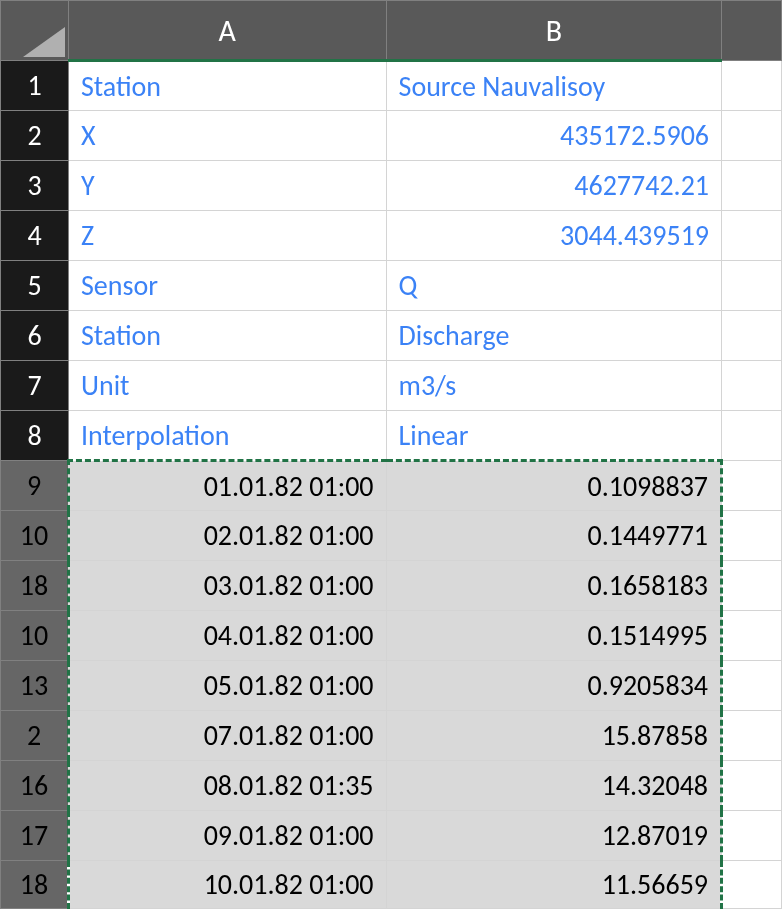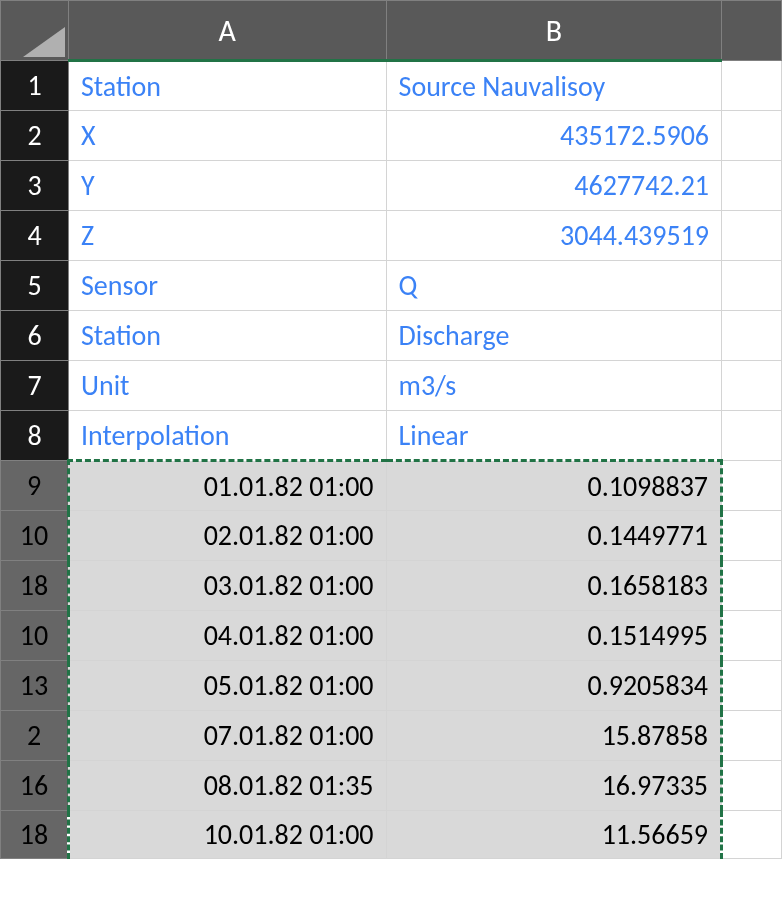--- a/index.html
+++ b/index.html
@@ -230,24 +230,30 @@
   <div class="row">
     <div class="cell row-header-sel">2</div>
     <div class="cell selected-cell right marquee-left">07.01.82 01:00</div>
     <div class="cell selected-cell right marquee-right">15.87858</div>
     <div class="cell empty-cell"></div>
   </div>
 
   <div class="row">
     <div class="cell row-header-sel">16</div>
     <div class="cell selected-cell right marquee-left">08.01.82 01:35</div>
-    <div class="cell selected-cell right marquee-right">16.97335</div>
-    <div class="cell empty-cell"></div>
-  </div>
-
+    <div class="cell selected-cell right marquee-right">14.32048</div>
+    <div class="cell empty-cell"></div>
+  </div>
+
+  <div class="row">
+    <div class="cell row-header-sel">17</div>
+    <div class="cell selected-cell right marquee-left">09.01.82 01:00</div>
+    <div class="cell selected-cell right marquee-right">12.87019</div>
+    <div class="cell empty-cell"></div>
+  </div>
 
   <div class="row last-row">
     <div class="cell row-header-sel">18</div>
     <div class="cell selected-cell right marquee-left">10.01.82 01:00</div>
     <div class="cell selected-cell right marquee-right">11.56659</div>
     <div class="cell empty-cell"></div>
   </div>
 </div>
 
 </body></html>

